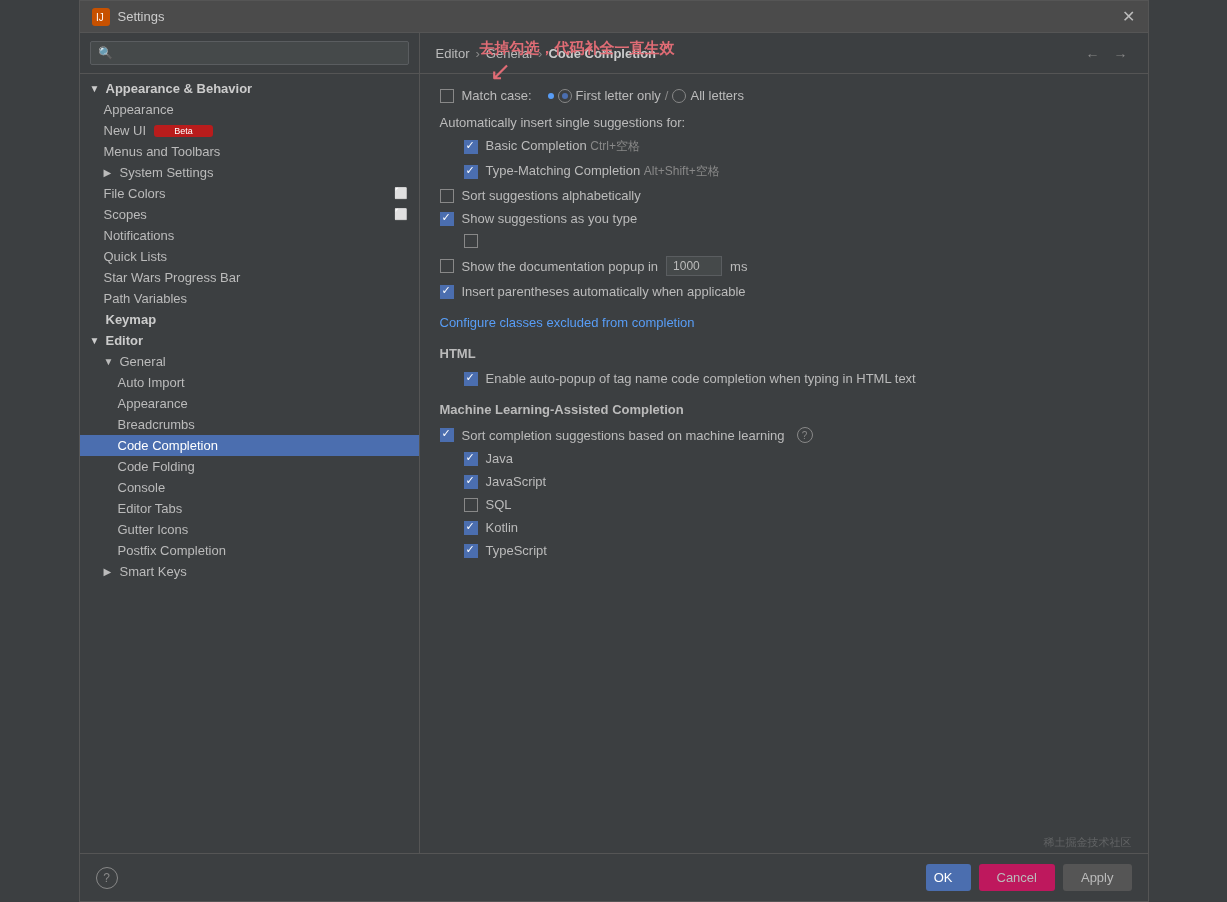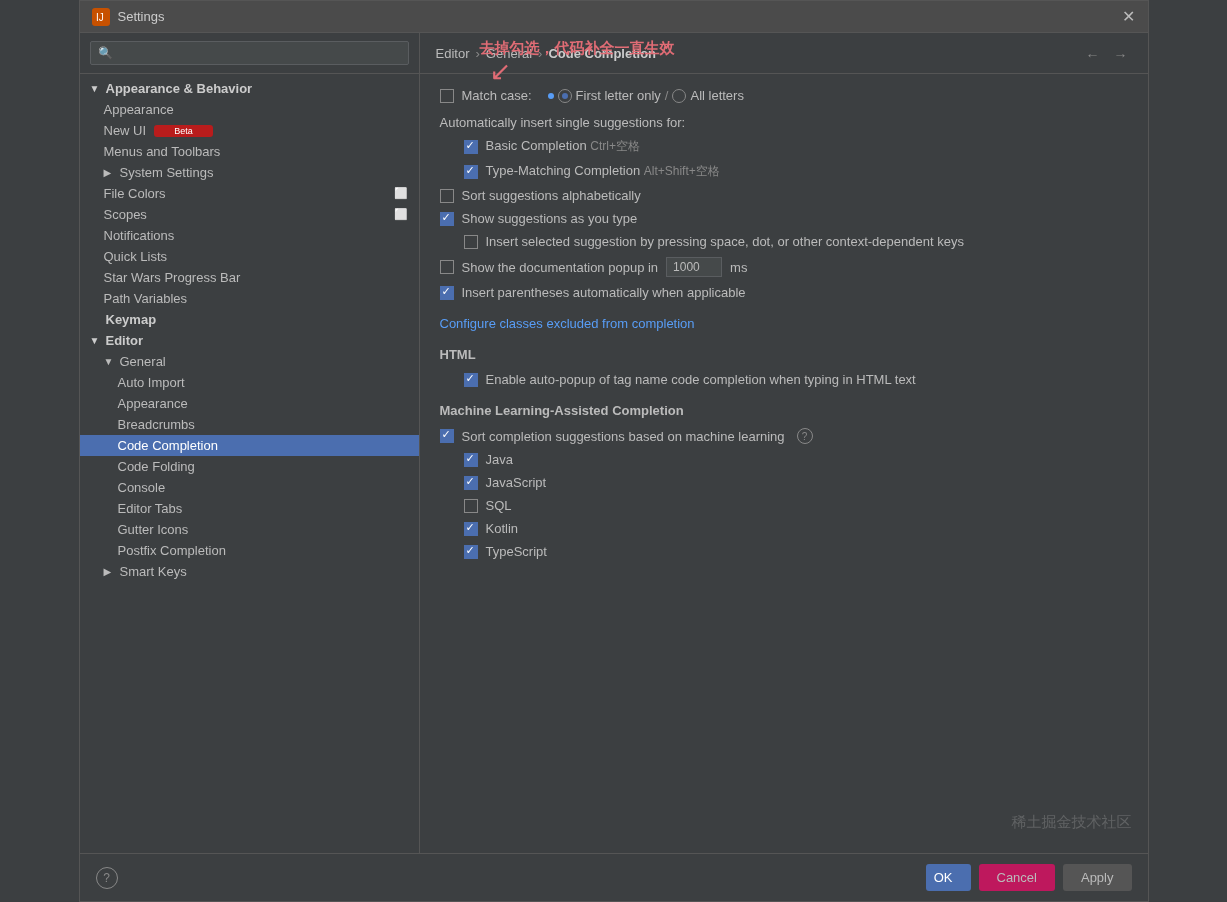--- a/index.html
+++ b/index.html
@@ -351,24 +351,24 @@
     .btn-secondary {
       background: #be185d;
       color: #bbb;
     }
     .btn-tertiary {
       background: #555;
       color: #bbb;
     }
     .watermark {
       position: absolute;
-      bottom: 69px;
+      bottom: 51px;
       right: 16px;
       color: rgba(180,180,180,0.3);
-      font-size: 15px;
+      font-size: 11px;
       pointer-events: none;
     }
   </style>
 </head>
 <body>
 
 <div class="dialog">
 
   <div class="titlebar">
     <div class="titlebar-left">
@@ -537,21 +537,20 @@
           <span class="setting-label">Sort suggestions alphabetically</span>
         </div>
 
         <div class="setting-row">
           <input type="checkbox" class="checkbox" checked="" style="">
           <span class="setting-label">Show suggestions as you type</span>
         </div>
 
         <div class="setting-row indent">
           <input type="checkbox" class="checkbox" style="">
-          <span class="setting-label">Insert selected suggestion by pressing space, dot, or other context-dependent keys</span>
         </div>
 
         <div class="setting-row">
           <input type="checkbox" class="checkbox" style="">
           <span class="setting-label">Show the documentation popup in</span>
           <input type="text" class="text-input-small" value="1000" style="">
           <span class="setting-label">ms</span>
         </div>
 
         <div class="setting-row">

